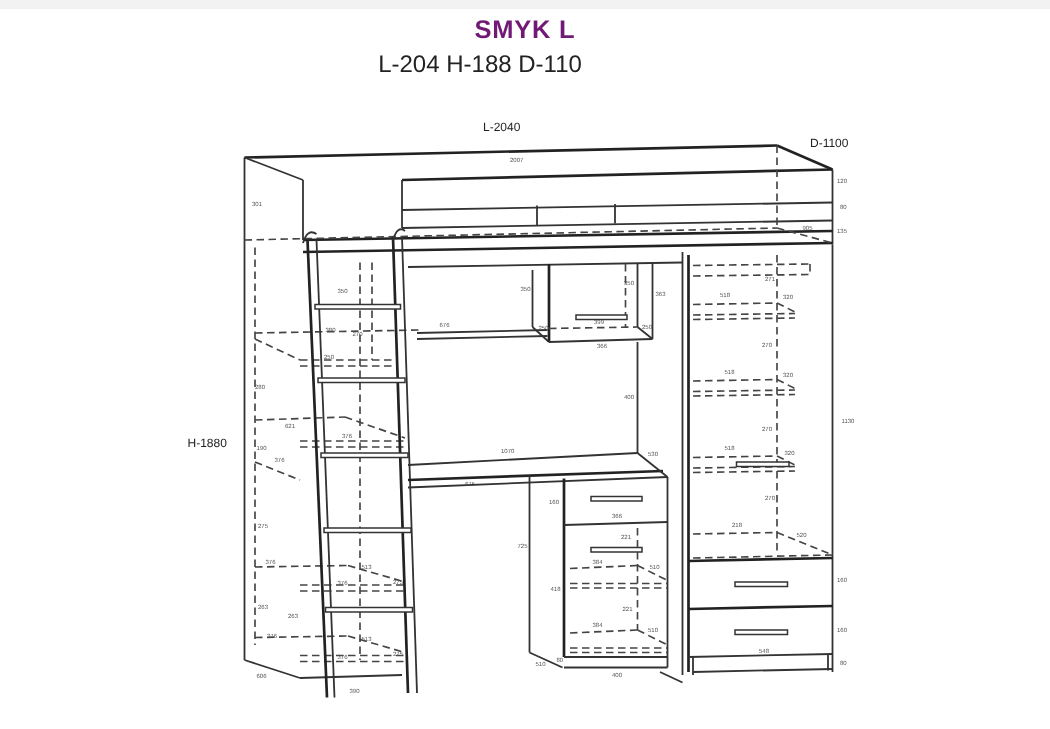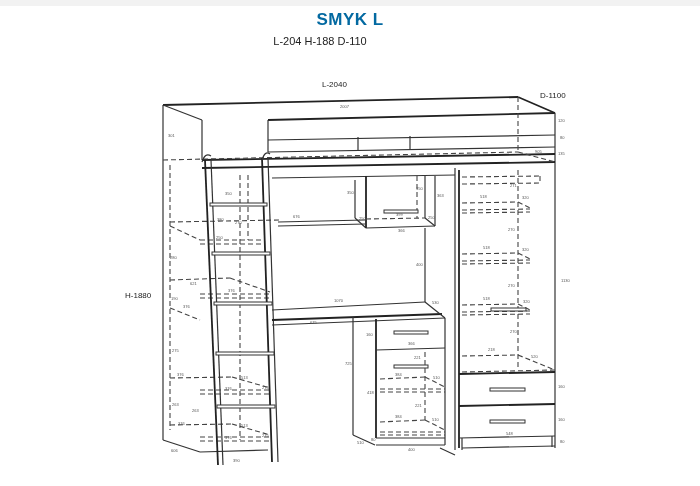--- a/index.html
+++ b/index.html
@@ -1,19 +1,19 @@
 <!DOCTYPE html>
 <html><head>
 <meta charset="utf-8">
 <style>
   html,body{margin:0;padding:0;background:#ffffff;}
   body{width:700px;height:486px;overflow:hidden;font-family:"Liberation Sans",sans-serif;}
   .topbar{position:absolute;left:0;top:0;width:700px;height:6px;background:#f2f2f2;}
-  .title{position:absolute;left:0;top:10px;width:700px;text-align:center;font-weight:bold;font-size:17px;color:#0369a1;letter-spacing:0.5px;}
-  .subtitle{position:absolute;left:0;top:35px;width:640px;text-align:center;font-size:11px;color:#222;}
+  .title{position:absolute;left:0;top:10px;width:700px;text-align:center;font-weight:bold;font-size:17px;color:#701a75;letter-spacing:0.5px;}
+  .subtitle{position:absolute;left:0;top:35px;width:640px;text-align:center;font-size:16px;color:#222;}
   svg{position:absolute;left:0;top:0;}
   .ln{stroke:#333;stroke-width:1.2;fill:none;}
   .thk{stroke:#222;stroke-width:1.8;fill:none;}
   .ds{stroke:#444;stroke-width:1.1;fill:none;stroke-dasharray:5,3;}
   .hd{stroke:#333;stroke-width:1;fill:#fff;}
   .dim{font-family:"Liberation Sans",sans-serif;font-size:4px;fill:#555;}
   .big{font-family:"Liberation Sans",sans-serif;font-size:8px;fill:#222;}
 </style>
 </head>
 <body>

